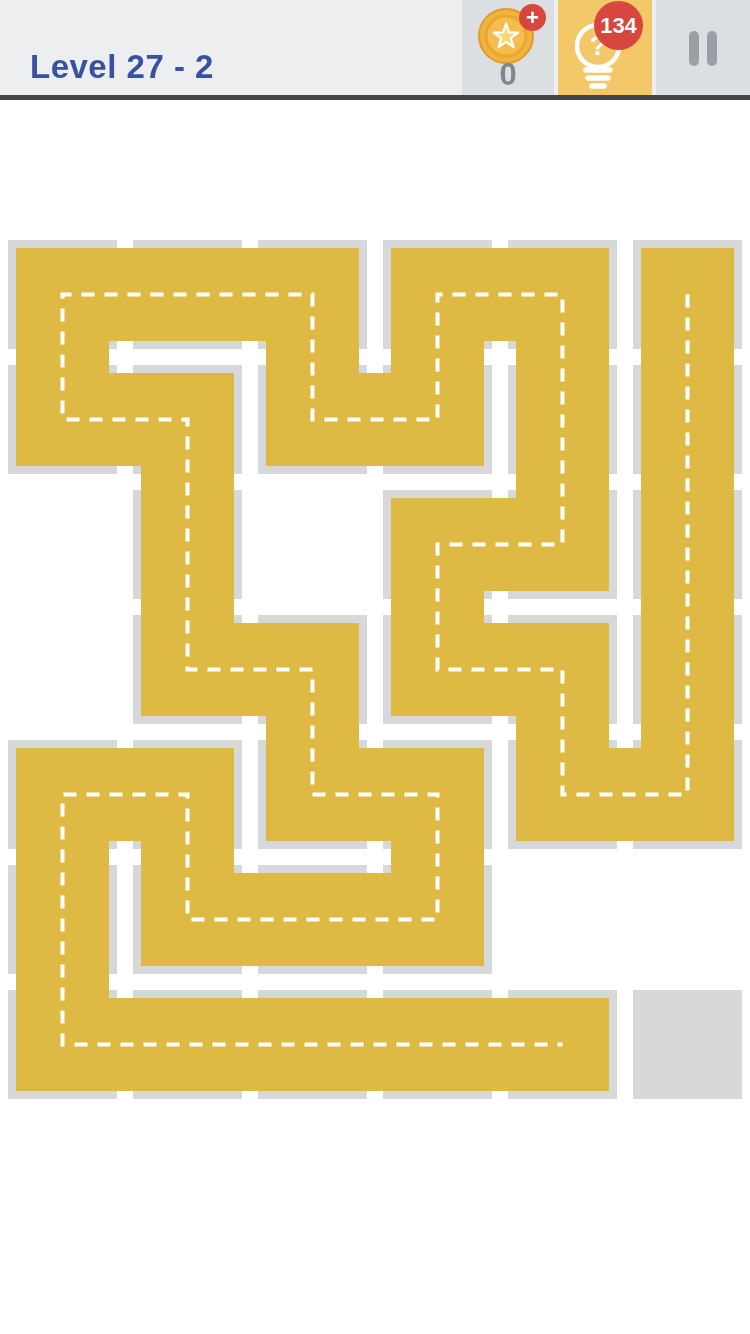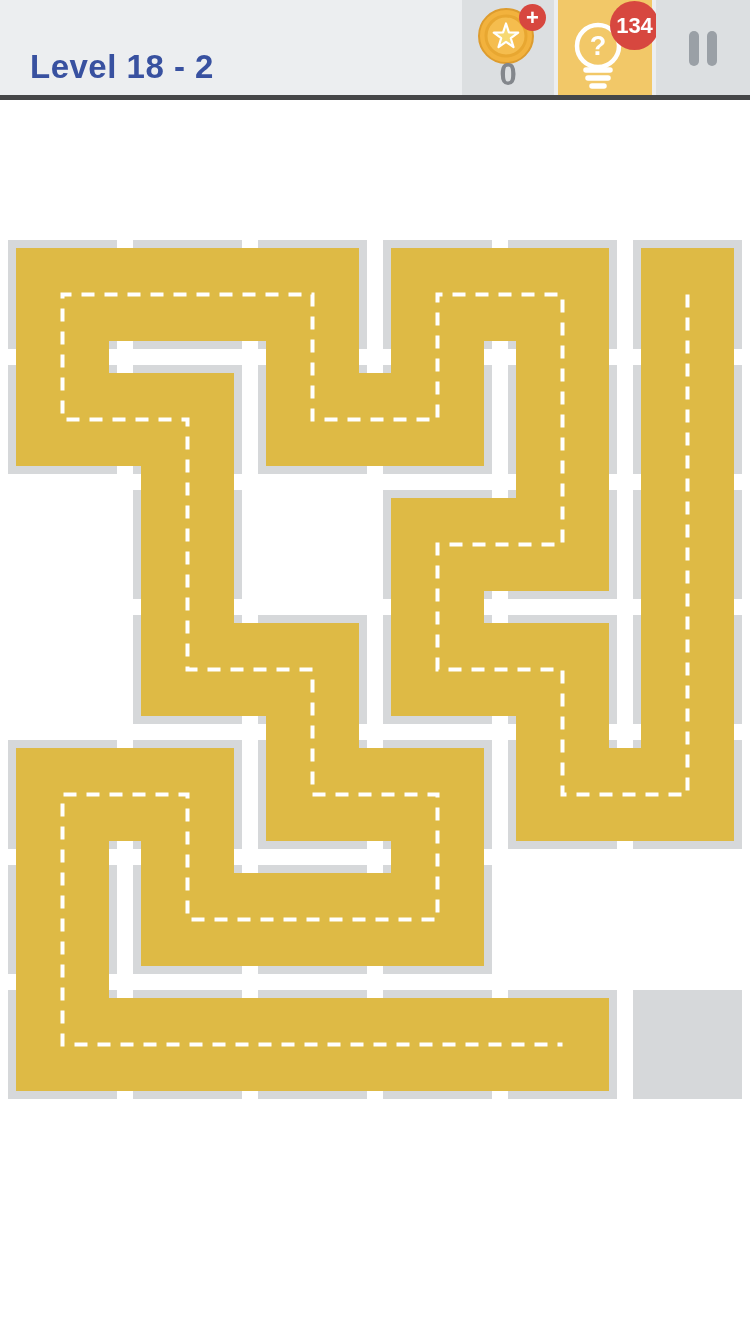--- a/index.html
+++ b/index.html
@@ -19,37 +19,37 @@
   .btn-pause{left:656px;width:94px;background:#dcdfe1;}
   .coin-count{
     position:absolute;left:0;bottom:2px;width:100%;text-align:center;
     font-size:31px;font-weight:bold;color:#83878c;
   }
   .badge{
     position:absolute;border-radius:50%;color:#ffffff;font-weight:bold;
     display:flex;align-items:center;justify-content:center;
   }
   .coin-plus{left:57px;top:4px;width:27px;height:27px;font-size:22px;line-height:27px;}
-  .hint-count{left:52px;top:1px;width:49px;height:49px;font-size:22px;}
+  .hint-count{left:36px;top:1px;width:49px;height:49px;font-size:22px;}
   .pause-bar{position:absolute;top:31px;width:10px;height:35px;border-radius:5px;}
   .pause-bar.b1{left:33px}.pause-bar.b2{left:51px}
   .hdr-divider{position:absolute;left:0;top:95px;width:750px;height:5px;background:#454648;}
   
   .board{position:absolute;left:8px;top:240px;width:734px;height:859px;}
   .bcell{position:absolute;width:109px;height:109px;}
   .pfill{position:absolute;}
   .dash-svg{position:absolute;left:0;top:0;pointer-events:none;}
 </style>
 </head>
 <body>
 
 <div class="phone">
 
   <div class="header" style="background: rgb(236, 238, 240);">
-    <div class="level-title" style="color: rgb(56, 81, 160);">Level 18 - 2</div>
+    <div class="level-title" style="color: rgb(56, 81, 160);">Level 27 - 2</div>
 
     <div class="hdr-btn btn-coin" style="background: rgb(220, 223, 225);">
       <svg width="92" height="70" viewBox="0 0 92 70">
         <circle cx="44" cy="36" r="27" fill="#f2b23d" stroke="#dd9c2e" stroke-width="2"></circle>
         <circle cx="44" cy="36" r="20" fill="#f5bd4e" stroke="#e8a731" stroke-width="3"></circle>
         <path d="M44 23.5 L46.9 32.4 L56.2 32.6 L48.8 38.2 L51.5 47.1 L44 41.8 L36.5 47.1 L39.2 38.2 L31.8 32.6 L41.1 32.4 Z" fill="#f7d973" stroke="#ffffff" stroke-width="2.2" stroke-linejoin="round"></path>
       </svg>
       <div class="badge coin-plus" style="background: rgb(215, 71, 63);">+</div>
       <div class="coin-count">0</div>
     </div>

